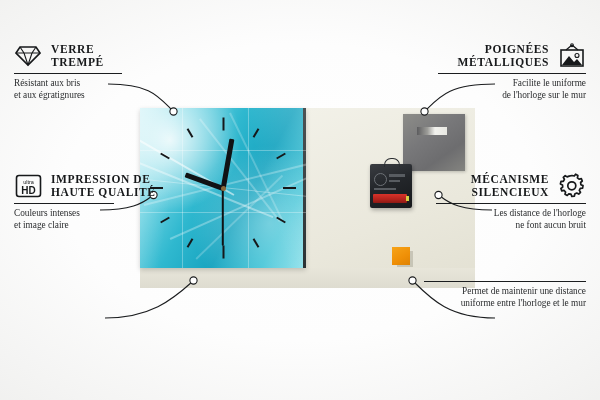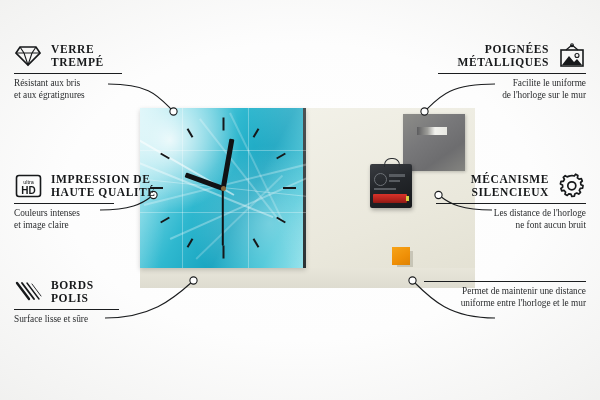--- a/index.html
+++ b/index.html
@@ -350,38 +350,20 @@
         </svg>
       </span>
       <span class="co-title">IMPRESSION DE
 HAUTE QUALITÉ</span>
     </div>
     <div class="co-rule" style="width:100px;"></div>
     <div class="co-sub">Couleurs intenses
 et image claire</div>
   </div>
 
-  <div class="callout left" style="top:278px;">
-    <div class="co-head">
-      <span class="icon-box">
-        <svg width="27" height="22" viewBox="0 0 27 22">
-          <g stroke="#17191b" fill="none" stroke-linecap="round">
-            <path d="M2,2 L14,18" stroke-width="2.4"></path>
-            <path d="M7,2 L19,18" stroke-width="1.9"></path>
-            <path d="M12,2 L24,18" stroke-width="1.4"></path>
-            <path d="M17,3 L26,15" stroke-width="0.9"></path>
-          </g>
-        </svg>
-      </span>
-      <span class="co-title">BORDS
-POLIS</span>
-    </div>
-    <div class="co-rule" style="width:105px;"></div>
-    <div class="co-sub">Surface lisse et sûre</div>
-  </div>
 
   <div class="callout right" style="top:42px;">
     <div class="co-head">
       <span class="icon-box">
         <svg width="28" height="26" viewBox="0 0 28 26">
           <path d="M14,2 L8,7 M14,2 L20,7" fill="none" stroke="#17191b" stroke-width="1.3"></path>
           <circle cx="14" cy="2.2" r="1.4" fill="none" stroke="#17191b" stroke-width="1.1"></circle>
           <rect x="3" y="7" width="22" height="16" fill="none" stroke="#17191b" stroke-width="1.6"></rect>
           <circle cx="19" cy="12.5" r="2" fill="none" stroke="#17191b" stroke-width="1.1"></circle>
           <path d="M4,22 L11,13 L16,19 L19,16 L24,22 Z" fill="#17191b"></path>

